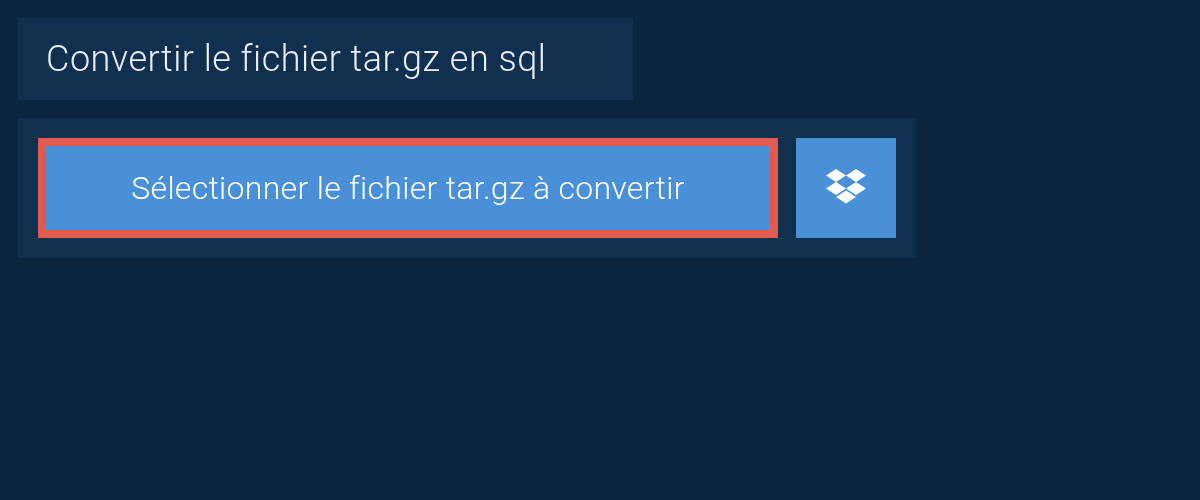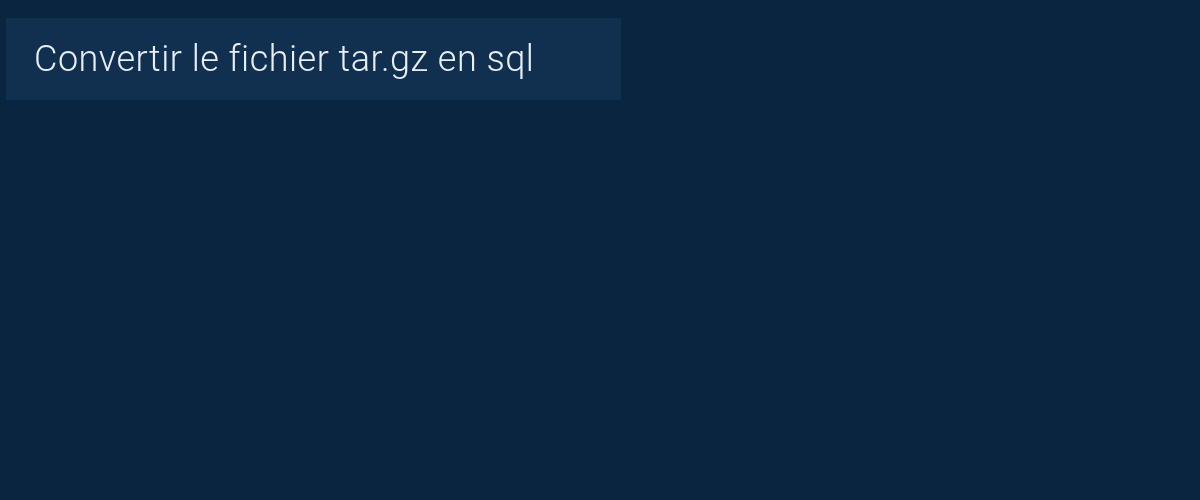--- a/index.html
+++ b/index.html
@@ -15,21 +15,21 @@
       overflow: hidden;
     }
     .container {
       position: relative;
       width: 100%;
       height: 100%;
     }
     .title-bar {
       position: absolute;
       top: 18px;
-      left: 6px;
+      left: 18px;
       background-color: #112f4f;
       padding: 20px 28px;
       width: 615px;
     }
     .title-text {
       color: #e8eef5;
       font-size: 36px;
       font-weight: 300;
       letter-spacing: 0.5px;
     }
@@ -77,13 +77,23 @@
     }
   </style>
 </head>
 <body>
 
 <div class="container">
   <div class="title-bar">
     <div class="title-text">Convertir le fichier tar.gz en sql</div>
   </div>
 
+  <div class="panel">
+    <div class="select-button">
+      <span class="select-button-text">Sélectionner le fichier tar.gz à convertir</span>
+    </div>
+    <div class="dropbox-button">
+      <svg class="dropbox-icon" viewBox="0 0 40 38">
+        <path d="M10 0 L20 6.5 L10 13 L0 6.5 Z M30 0 L40 6.5 L30 13 L20 6.5 Z M0 19.5 L10 13 L20 19.5 L10 26 Z M30 13 L40 19.5 L30 26 L20 19.5 Z M10 28 L20 21.5 L30 28 L20 34.5 Z"></path>
+      </svg>
+    </div>
+  </div>
 </div>
 
 </body></html>

